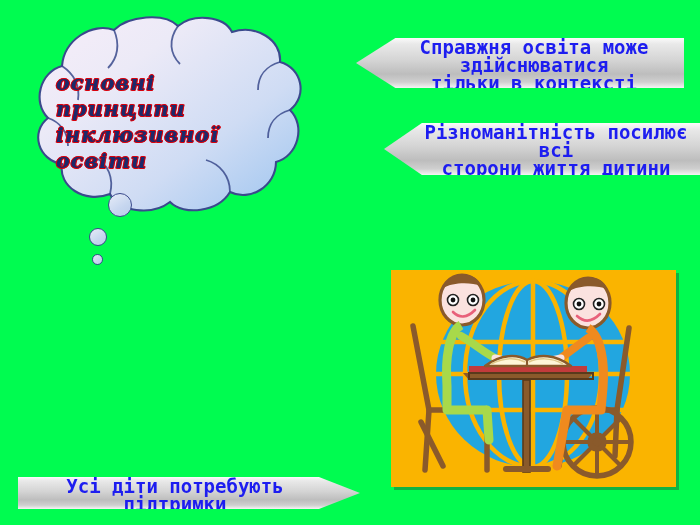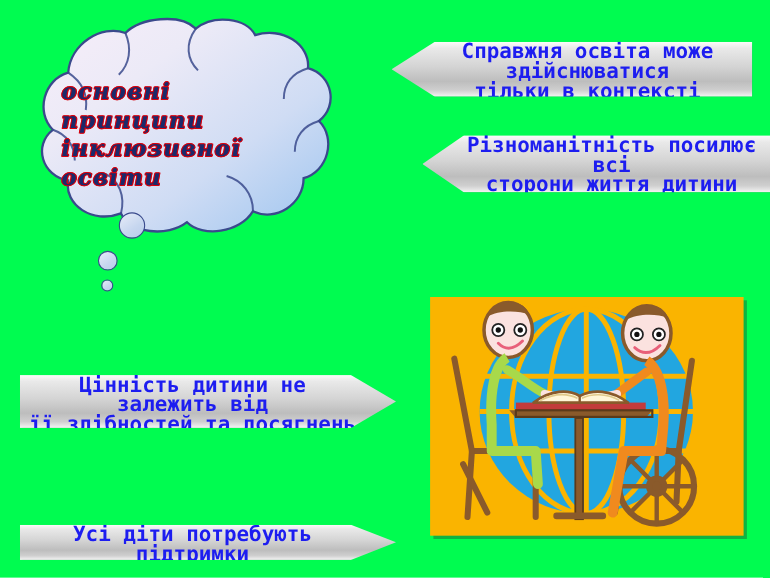--- a/index.html
+++ b/index.html
@@ -180,24 +180,20 @@
 тільки в контексті реальних взаємин</span>
   </div>
 
   <div class="banner banner-left" id="banner-right-2">
     <span class="banner-text">Різноманітність посилює всі
 сторони   життя дитини</span>
   </div>
 
 
 
-  <div class="banner banner-right" id="banner-left-2">
-    <span class="banner-text">Цінність дитини не залежить від
-її здібностей   та досягнень</span>
-  </div>
 
   <div class="banner banner-right" id="banner-left-3">
     <span class="banner-text">Усі діти потребують підтримки
 і дружби ровесників</span>
   </div>
 
   <div id="illustration">
     <svg viewBox="0 0 285 217">
 
       <g>

